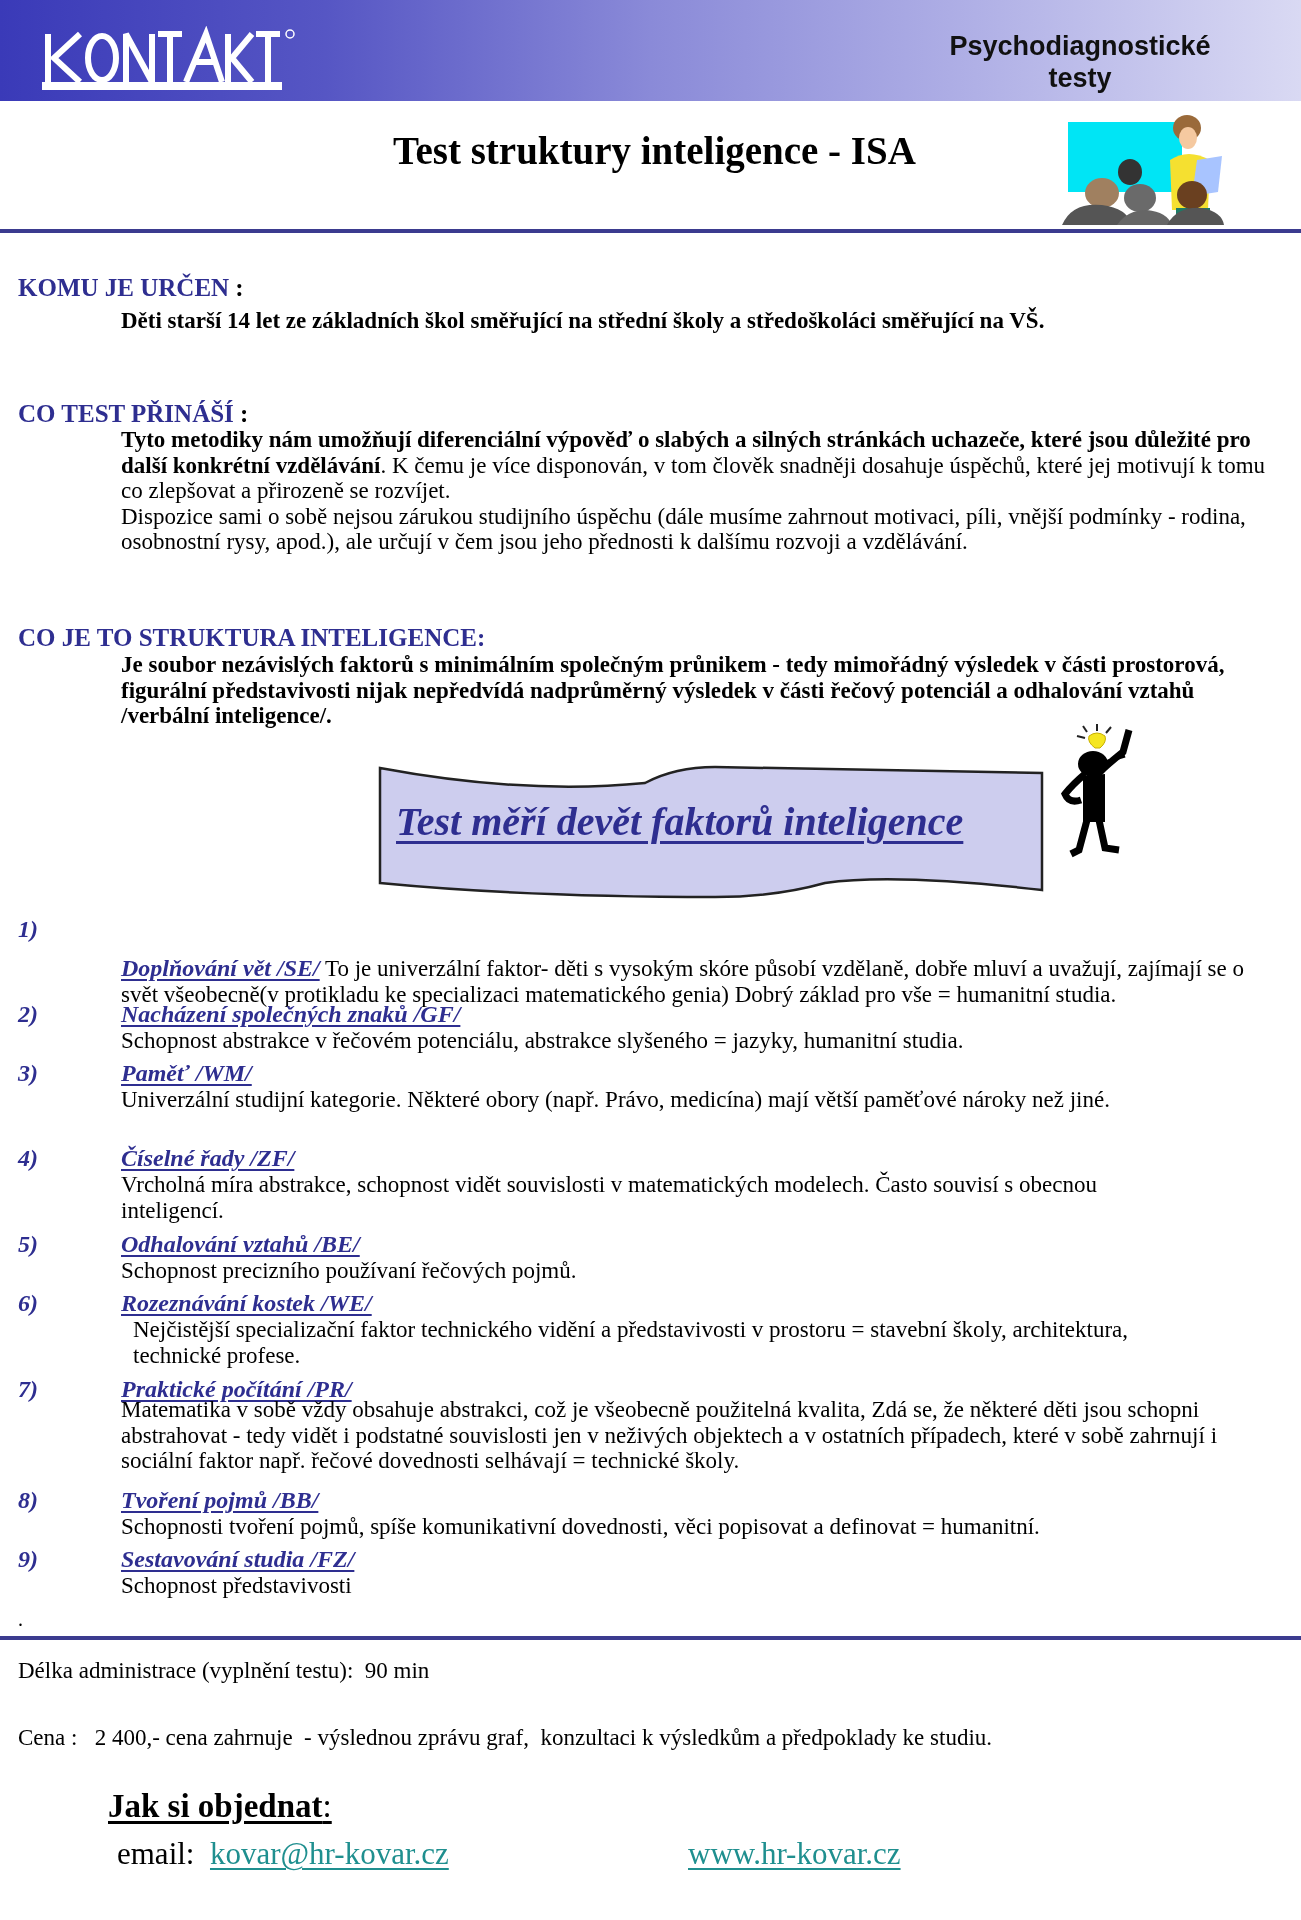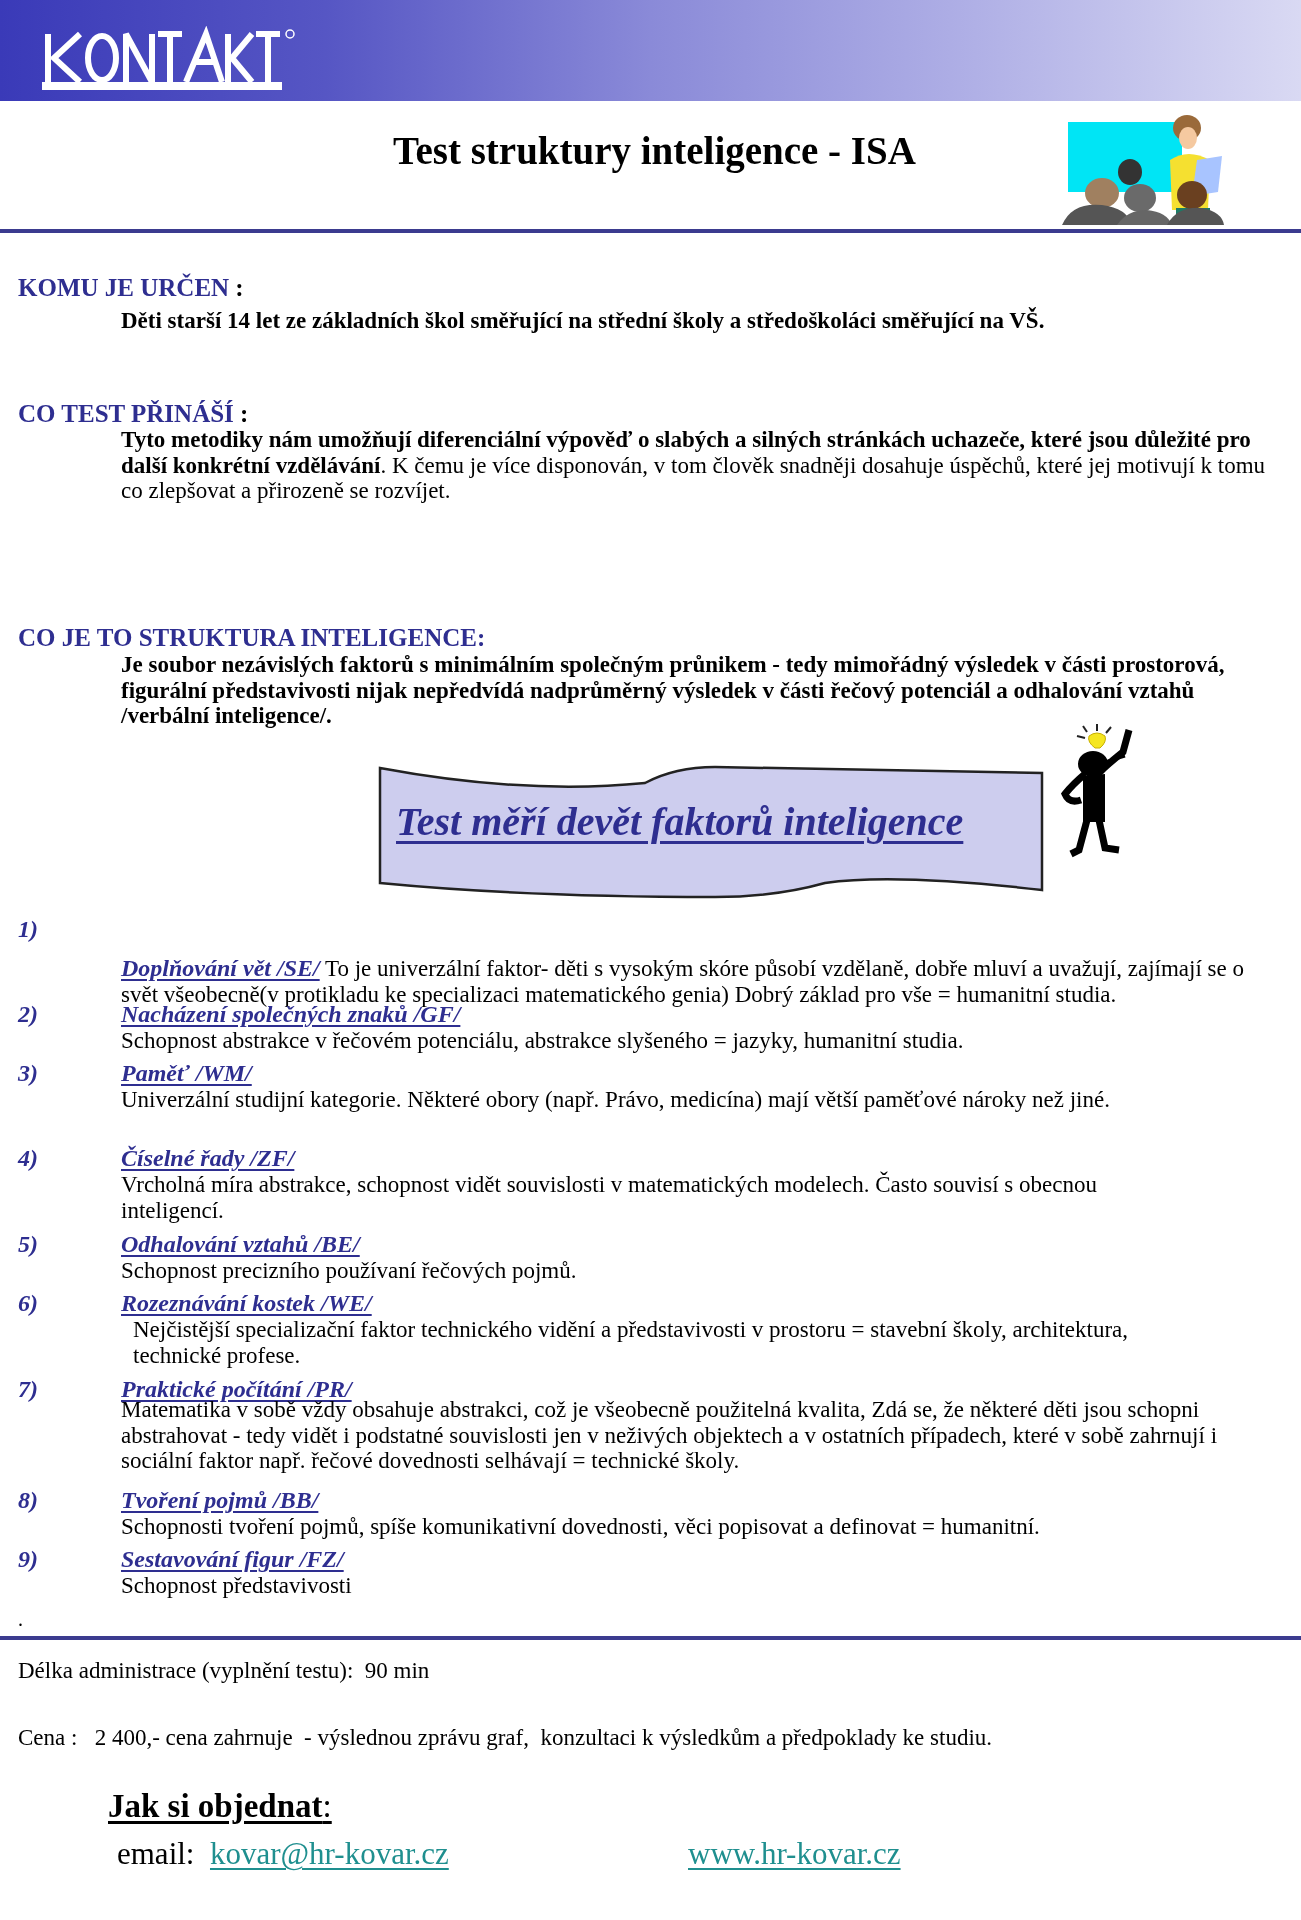--- a/index.html
+++ b/index.html
@@ -88,20 +88,24 @@
       <ellipse cx="62" cy="32" rx="14" ry="22"></ellipse>
       <path d="M86 56 V8 L112 56 V8"></path>
       <path d="M118 8 H142 M130 8 V56"></path>
       <path d="M146 56 L166 8 L182 56 M154 36 H176"></path>
       <path d="M188 8 V56 M212 8 L192 32 L212 56"></path>
       <path d="M216 8 H240 M228 8 V56"></path>
     </g>
     <rect x="2" y="56" width="240" height="8" fill="#ffffff"></rect>
     <circle cx="250" cy="8" r="4" fill="none" stroke="#ffffff" stroke-width="1.5"></circle>
   </svg>
+  <div class="header-subtitle">
+    <div>Psychodiagnostické</div>
+    <div>testy</div>
+  </div>
 </div>
 
 <div class="page-title">Test struktury inteligence - ISA</div>
 
 <svg class="clipart-teacher" viewBox="0 0 186 115">
   <rect x="16" y="12" width="114" height="70" fill="#00e5f5"></rect>
   <ellipse cx="135" cy="18" rx="14" ry="13" fill="#9a6a3a"></ellipse>
   <ellipse cx="136" cy="28" rx="9" ry="11" fill="#f5c9a0"></ellipse>
   <path d="M118 50 Q136 38 158 50 L156 100 L120 100 Z" fill="#f5e030"></path>
   <rect x="124" y="98" width="34" height="14" fill="#1e7a66"></rect>
@@ -120,20 +124,21 @@
 <div class="heading" style="top:274px;">
   <span>KOMU JE URČEN</span><span class="colon"> :</span>
 </div>
 <div class="para b" style="top:308px; font-weight:bold; width:960px;">Děti starší 14  let  ze základních škol směřující na střední školy a středoškoláci směřující na VŠ.</div>
 
 <div class="heading" style="top:400px;">
   <span>CO TEST PŘINÁŠÍ</span><span class="colon"> :</span>
 </div>
 <div class="para" style="top:427px;">
   <span class="b">Tyto metodiky nám umožňují diferenciální výpověď o slabých a silných stránkách uchazeče, které jsou důležité pro další konkrétní vzdělávání</span><span>.  K čemu  je  více  disponován,  v  tom člověk  snadněji dosahuje úspěchů, které jej motivují k tomu co zlepšovat  a přirozeně se  rozvíjet.</span>
+  <div>Dispozice sami o sobě nejsou zárukou studijního úspěchu (dále musíme zahrnout motivaci, píli, vnější podmínky - rodina, osobnostní rysy, apod.), ale určují v čem jsou jeho přednosti k  dalšímu  rozvoji a vzdělávání.</div>
 </div>
 
 <div class="heading" style="top:624px;">
   <span>CO JE TO STRUKTURA INTELIGENCE:</span>
 </div>
 <div class="para b" style="top:652px; font-weight:bold; width:1130px;">Je soubor nezávislých faktorů s  minimálním  společným průnikem - tedy mimořádný výsledek  v  části prostorová, figurální  představivosti  nijak  nepředvídá nadprůměrný výsledek  v  části řečový potenciál a odhalování vztahů /verbální inteligence/.</div>
 
 <svg class="banner" viewBox="0 0 670 135">
   <path d="M5 3 Q150 30 270 18 Q300 2 340 2 L667 8 L667 125 Q520 108 450 118 Q400 132 340 132 Q150 132 5 118 Z" fill="#cdcdee" stroke="#222" stroke-width="2.5"></path>
 </svg>
@@ -200,21 +205,21 @@
 </div>
 
 <div class="factor" style="top:1487px;">
   <span class="factor-num">8)</span>
   <span class="factor-name">Tvoření pojmů  /BB/</span>
   <div class="factor-desc" style="top:27px;">Schopnosti tvoření pojmů, spíše komunikativní dovednosti, věci popisovat a definovat = humanitní.</div>
 </div>
 
 <div class="factor" style="top:1546px;">
   <span class="factor-num">9)</span>
-  <span class="factor-name">Sestavování figur  /FZ/</span>
+  <span class="factor-name">Sestavování studia  /FZ/</span>
   <div class="factor-desc" style="top:27px;">Schopnost představivosti</div>
 </div>
 
 <div class="stray-dot">.</div>
 
 <div class="rule rule-bottom"></div>
 
 <div class="info-line" style="top:1658px;">
   <span class="lbl">Délka administrace (vyplnění testu):</span><span style="white-space:pre;">  90 min</span>
 </div>

